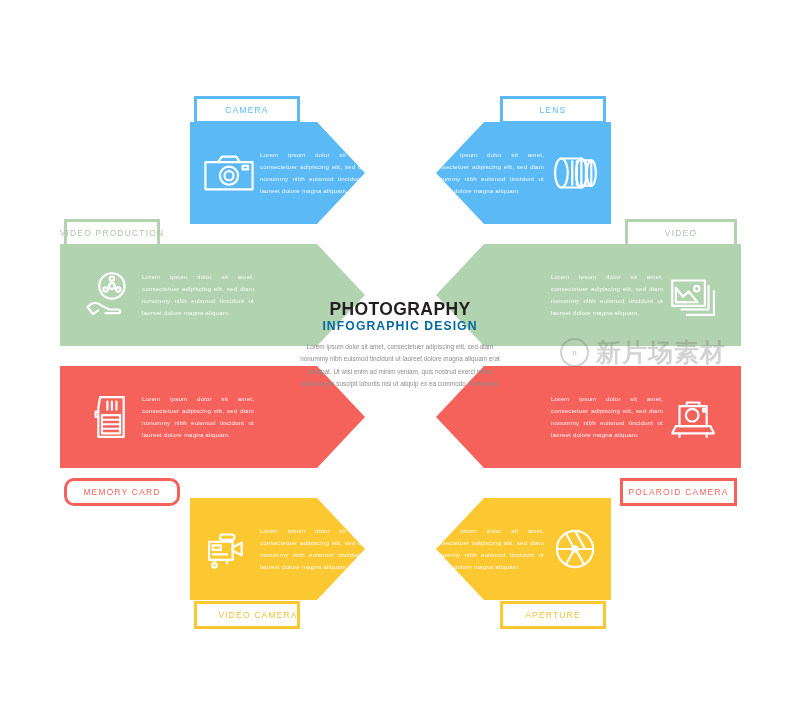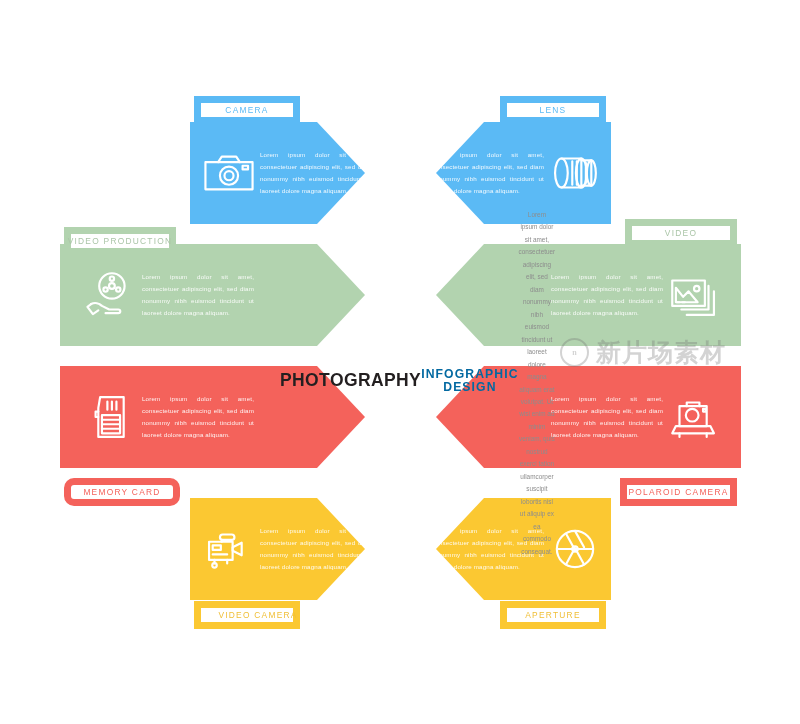--- a/index.html
+++ b/index.html
@@ -37,36 +37,35 @@
     color:#ffffff;
     text-align:justify;
     opacity:.92;
     letter-spacing:.15px;
   }
 
   
   .chip{
     position:absolute;
     background:#ffffff;
-    border:7px solid #1d4ed8;
+    border:3px solid #1d4ed8;
     box-sizing:border-box;
     display:flex;align-items:center;justify-content:center;
     font-size:8.4px;
     letter-spacing:1.25px;
     text-align:center;
     white-space:nowrap;
   }
 
   
   #center{
     position:absolute;
     left:280px;top:300px;width:240px;height:112px;
-    display:flex;align-items:center;
+    display:flex;flex-direction:column;align-items:center;
     text-align:center;
-    margin-top:24px;
   }
   #center .t1{
     font-size:17.5px;font-weight:bold;color:#231f20;
     letter-spacing:.4px;line-height:1.05;
   }
   #center .t2{
     font-size:12.2px;color:#0369a1;letter-spacing:1.1px;
     margin-top:2px;line-height:1.1;font-weight:bold;
   }
   #center .t3{
@@ -150,21 +149,21 @@
         <circle cx="33" cy="22" r="3.2"></circle>
           <circle cx="33" cy="14" r="2.4"></circle>
         <circle cx="40" cy="26" r="2.4"></circle>
           <circle cx="26" cy="26" r="2.4"></circle>
         <path d="M10 42c4-2 9-1 12 2l8 4h10c3 0 3 4 0 4H26"></path>
         <path d="M10 42l-4 3 6 8 6-4"></path>
       </svg>
     </span>
     <span class="body">Lorem ipsum dolor sit amet, consectetuer adipiscing elit, sed diam nonummy nibh euismod tincidunt ut laoreet dolore magna aliquam.</span>
   </div>
-  <div class="chip" style="left:64px;top:227px;width:112px;height:28px;border-color:#B2D3AF;color:#aac5a7;">
+  <div class="chip" style="left:64px;top:219px;width:96px;height:28px;border-color:#B2D3AF;color:#aac5a7;">
     <span>VIDEO PRODUCTION</span>
   </div>
 
   <div class="band" style="left:436px;top:244px;">
     <svg width="305" height="102" viewBox="0 0 305 102">
         <polygon points="48,0 305,0 305,102 48,102 0,51" fill="#B2D3AF"></polygon>
       </svg>
   </div>
   <div class="cell rev" style="left:545px;top:265px;width:180px;height:60px;">
     <span class="icon">

